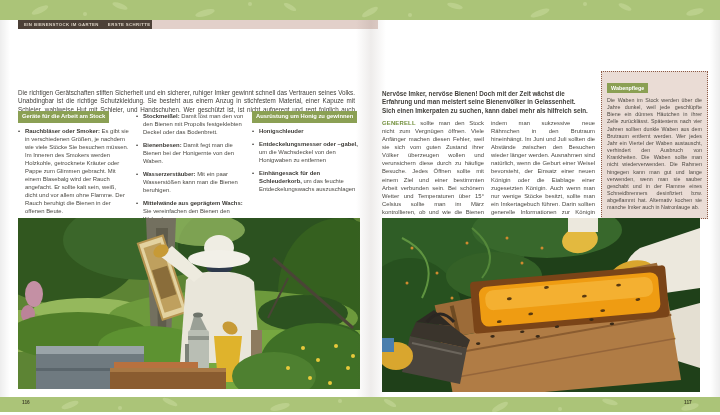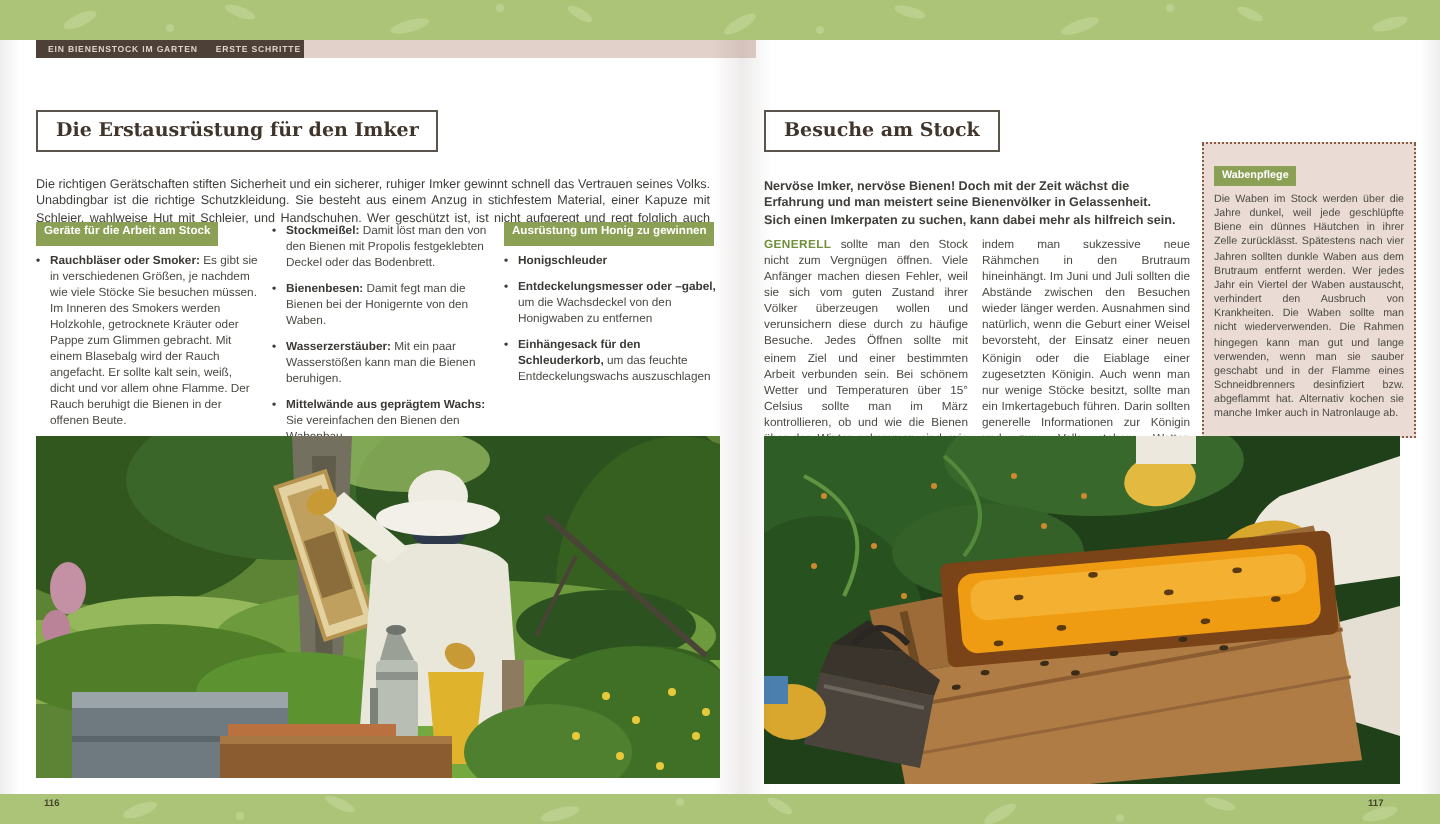--- a/index.html
+++ b/index.html
@@ -61,21 +61,20 @@
       </g>
     </svg>
   </div>
 
   <div class="crumb-dark">
     <span>EIN BIENENSTOCK IM GARTEN</span>
     <span>ERSTE SCHRITTE ZUM IMKERN</span>
   </div>
   <div class="crumb-pink"></div>
 
-  <div class="titlebox" style="left:18px;top:55px;">Die Erstausrüstung für den Imker</div>
 
   <div class="intro" style="left:18px;top:89px;width:337px;">Die richtigen Gerätschaften stiften Sicherheit und ein sicherer, ruhiger Imker gewinnt schnell das Vertrauen seines Volks. Unabdingbar ist die richtige Schutzkleidung. Sie besteht aus einem Anzug in stichfestem Material, einer Kapuze mit Schleier, wahlweise Hut mit Schleier, und Handschuhen. Wer geschützt ist, ist nicht aufgeregt und regt folglich auch seine Bienen nicht auf!</div>
 
   <div class="col" style="left:18px;top:111px;width:112px;">
     <span class="badge">Geräte für die Arbeit am Stock</span>
     <div class="li">
       <span class="term">Rauchbläser oder Smoker:</span>
       <span>Es gibt sie in verschiedenen Größen, je nachdem wie viele Stöcke Sie besuchen müssen. Im Inneren des Smokers werden Holzkohle, getrocknete Kräuter oder Pappe zum Glimmen gebracht. Mit einem Blasebalg wird der Rauch angefacht. Er sollte kalt sein, weiß, dicht und vor allem ohne Flamme. Der Rauch beruhigt die Bienen in der offenen Beute.</span>
     </div>
   </div>
@@ -178,21 +177,20 @@
           <circle cx="318" cy="128" r="2"></circle>
         <circle cx="330" cy="150" r="2"></circle>
           <circle cx="270" cy="150" r="2"></circle>
           <circle cx="292" cy="160" r="2"></circle>
         <circle cx="312" cy="165" r="2"></circle>
           <circle cx="335" cy="138" r="2"></circle>
       </g>
     </svg>
   </div>
 
-  <div class="titlebox" style="left:382px;top:55px;">Besuche am Stock</div>
 
   <div class="intro bold" style="left:382px;top:90px;width:208px;">Nervöse Imker, nervöse Bienen! Doch mit der Zeit wächst die Erfahrung und man meistert seine Bienenvölker in Gelassenheit. Sich einen Imkerpaten zu suchen, kann dabei mehr als hilfreich sein.</div>
 
   <div class="bodycol" style="left:382px;top:119px;width:102px;">
     <span class="lead">GENERELL</span><span> sollte man den Stock nicht zum Vergnügen öffnen. Viele Anfänger machen diesen Fehler, weil sie sich vom guten Zustand ihrer Völker überzeugen wollen und verunsichern diese durch zu häufige Besuche. Jedes Öffnen sollte mit einem Ziel und einer bestimmten Arbeit verbunden sein. Bei schönem Wetter und Temperaturen über 15° Celsius sollte man im März kontrollieren, ob und wie die Bienen über den Winter gekommen sind, wie die Eiablage ist; und ob die Vorräte noch ausreichen. Im April lässt man die Kolonie anwachsen,</span>
   </div>
 
   <div class="bodycol" style="left:491px;top:119px;width:104px;">indem man sukzessive neue Rähmchen in den Brutraum hineinhängt. Im Juni und Juli sollten die Abstände zwischen den Besuchen wieder länger werden. Ausnahmen sind natürlich, wenn die Geburt einer Weisel bevorsteht, der Einsatz einer neuen Königin oder die Eiablage einer zugesetzten Königin. Auch wenn man nur wenige Stöcke besitzt, sollte man ein Imkertagebuch führen. Darin sollten generelle Informationen zur Königin und zum Volk stehen: Wetter, Temperatur, was gerade blüht (Tracht) sollte vermerkt sein, welche Arbeit man am Stock gemacht hat und was sich dabei beobachten ließ.</div>
 
   <div class="sidebar">

